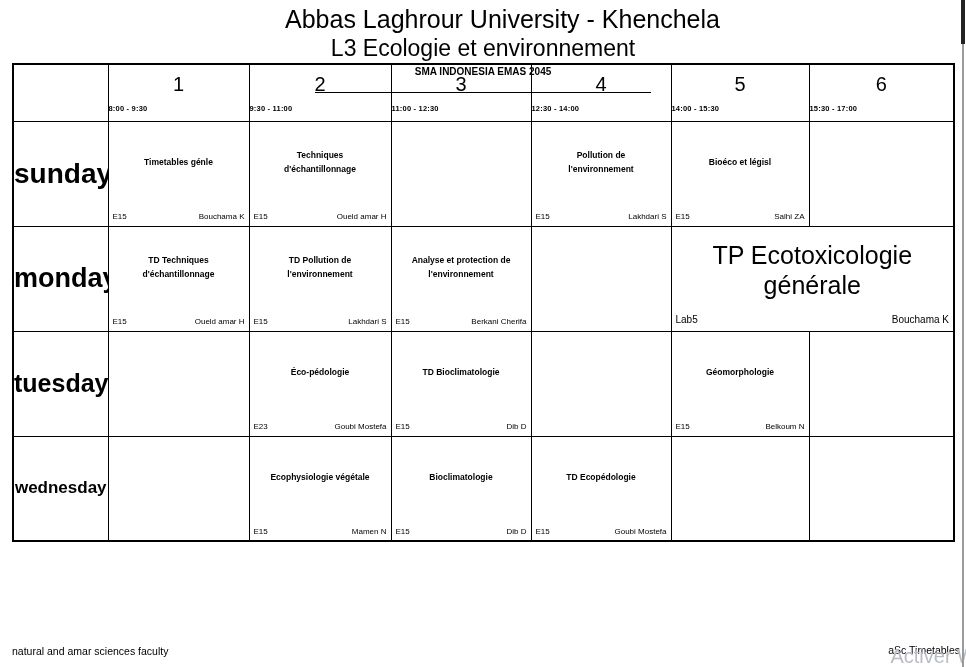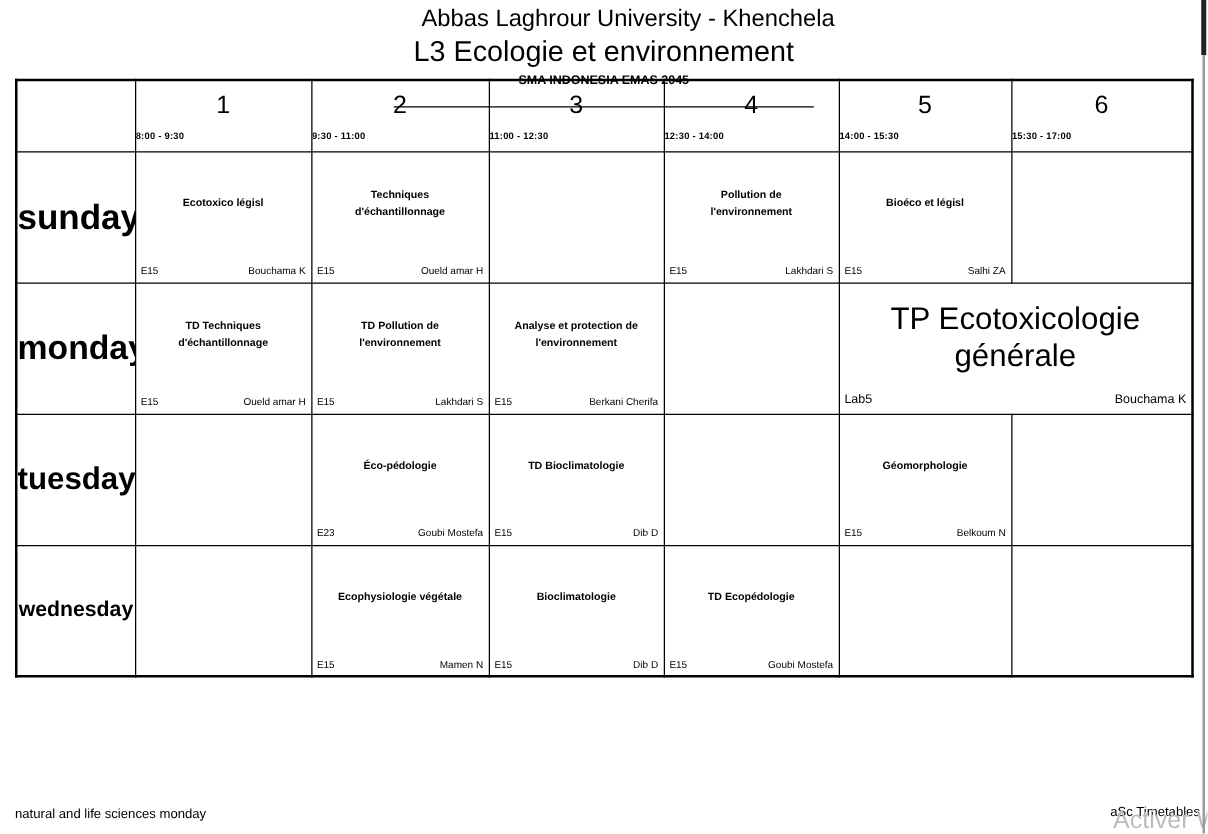--- a/index.html
+++ b/index.html
@@ -1,21 +1,21 @@
 <!DOCTYPE html>
 <html><head>
 <meta charset="utf-8">
 <style>
   html,body{margin:0;padding:0;background:#fff;}
   .page{position:relative;width:966px;height:667px;background:#fff;overflow:hidden;
         font-family:"Liberation Sans",sans-serif;color:#000;}
 
   
   .hdr{position:absolute;top:5px;left:0;width:100%;text-align:center;line-height:1.15;}
-  .school{font-size:19px;padding-left:39px;}
+  .school{font-size:25px;padding-left:39px;}
   .title{font-size:23px;margin-top:1px;}
   .subtitle{display:inline-block;width:336px;font-size:10px;font-weight:bold;
             border-bottom:1px solid #000;padding-bottom:14px;margin-top:1px;}
 
   
   table{position:absolute;left:12px;top:63px;width:941px;border-collapse:collapse;
         table-layout:fixed;border:2px solid #000;}
   td{border:1px solid #000;padding:0;vertical-align:top;overflow:hidden;}
   tr.header-row{height:57px;}
   tr.day-row{height:105px;}
@@ -108,21 +108,21 @@
               <div class="pnum">6</div>
               <div class="ptime">15:30 - 17:00</div>
             </div>
           </td>
         </tr>
         <tr class="day-row">
           <td class="day-cell" style="font-size: 28px;">sunday</td>
           <td class="lesson-cell">
             <div class="card">
               <div class="subject">
-                <span class="subj-text">Ecotoxico législ</span>
+                <span class="subj-text">Timetables génle</span>
               </div>
               <div class="meta">
                 <span class="room">E15</span>
                 <span class="teacher">Bouchama K</span>
               </div>
             </div>
           </td>
           <td class="lesson-cell">
             <div class="card">
               <div class="subject">
@@ -281,19 +281,19 @@
                 <span class="teacher">Goubi Mostefa</span>
               </div>
             </div>
           </td>
           <td class="empty-cell"></td>
           <td class="empty-cell"></td>
         </tr>
       </tbody>
   </table>
 
-  <div class="foot-left">natural and life sciences monday</div>
+  <div class="foot-left">natural and amar sciences faculty</div>
   <div class="foot-right">aSc Timetables</div>
   <div class="watermark">Activer W</div>
 
   <div class="screen-edge"></div>
   <div class="screen-edge-cap"></div>
 </div>
 
 </body></html>

